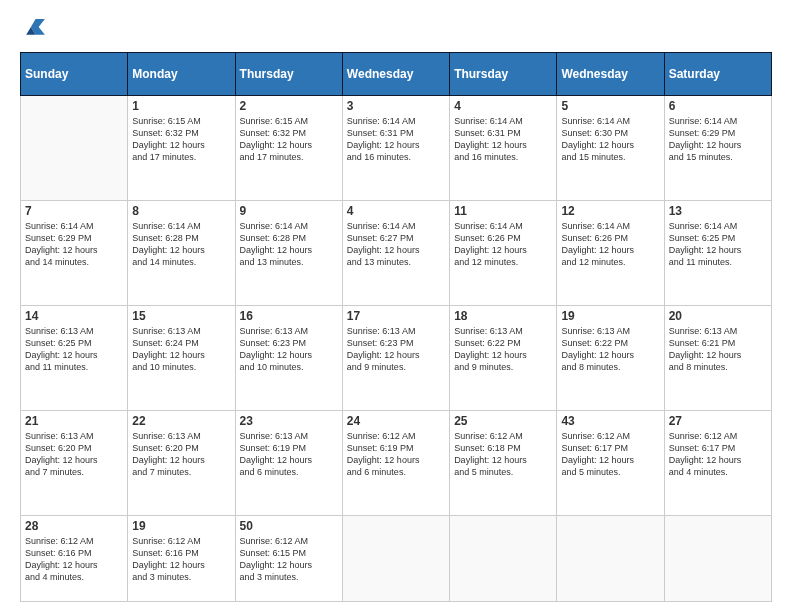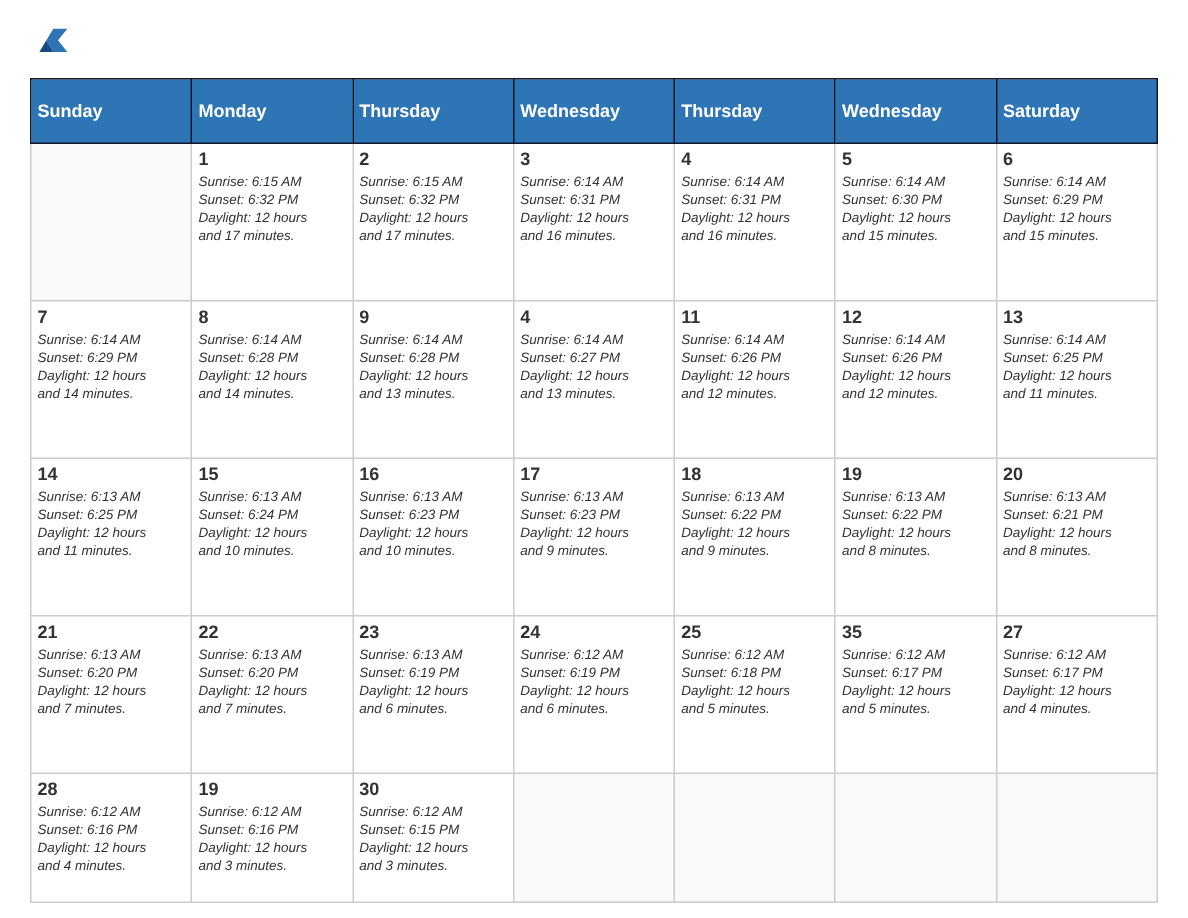--- a/index.html
+++ b/index.html
@@ -82,21 +82,20 @@
       font-size: 12px;
       font-weight: bold;
       color: #333;
       display: block;
       margin-bottom: 2px;
     }
     .day-info {
       font-size: 9px;
       color: #333;
       line-height: 1.35;
-      font-style: italic;
     }
     .empty-cell {
       background: #f9f9f9;
     }
     tr:last-child td {
       height: 72px;
       margin-left: 28px;
     }
   </style>
 </head>
@@ -310,21 +309,21 @@
 and 6 minutes.</div>
           </td>
           <td>
             <span class="day-number">25</span>
             <div class="day-info" style="white-space: pre-line;">Sunrise: 6:12 AM
 Sunset: 6:18 PM
 Daylight: 12 hours
 and 5 minutes.</div>
           </td>
           <td>
-            <span class="day-number">35</span>
+            <span class="day-number">43</span>
             <div class="day-info" style="white-space: pre-line;">Sunrise: 6:12 AM
 Sunset: 6:17 PM
 Daylight: 12 hours
 and 5 minutes.</div>
           </td>
           <td>
             <span class="day-number">27</span>
             <div class="day-info" style="white-space: pre-line;">Sunrise: 6:12 AM
 Sunset: 6:17 PM
 Daylight: 12 hours
@@ -340,21 +339,21 @@
 and 4 minutes.</div>
           </td>
           <td>
             <span class="day-number">19</span>
             <div class="day-info" style="white-space: pre-line;">Sunrise: 6:12 AM
 Sunset: 6:16 PM
 Daylight: 12 hours
 and 3 minutes.</div>
           </td>
           <td>
-            <span class="day-number">30</span>
+            <span class="day-number">50</span>
             <div class="day-info" style="white-space: pre-line;">Sunrise: 6:12 AM
 Sunset: 6:15 PM
 Daylight: 12 hours
 and 3 minutes.</div>
           </td>
           <td class="empty-cell"></td>
           <td class="empty-cell"></td>
           <td class="empty-cell"></td>
           <td class="empty-cell"></td>
         </tr>

